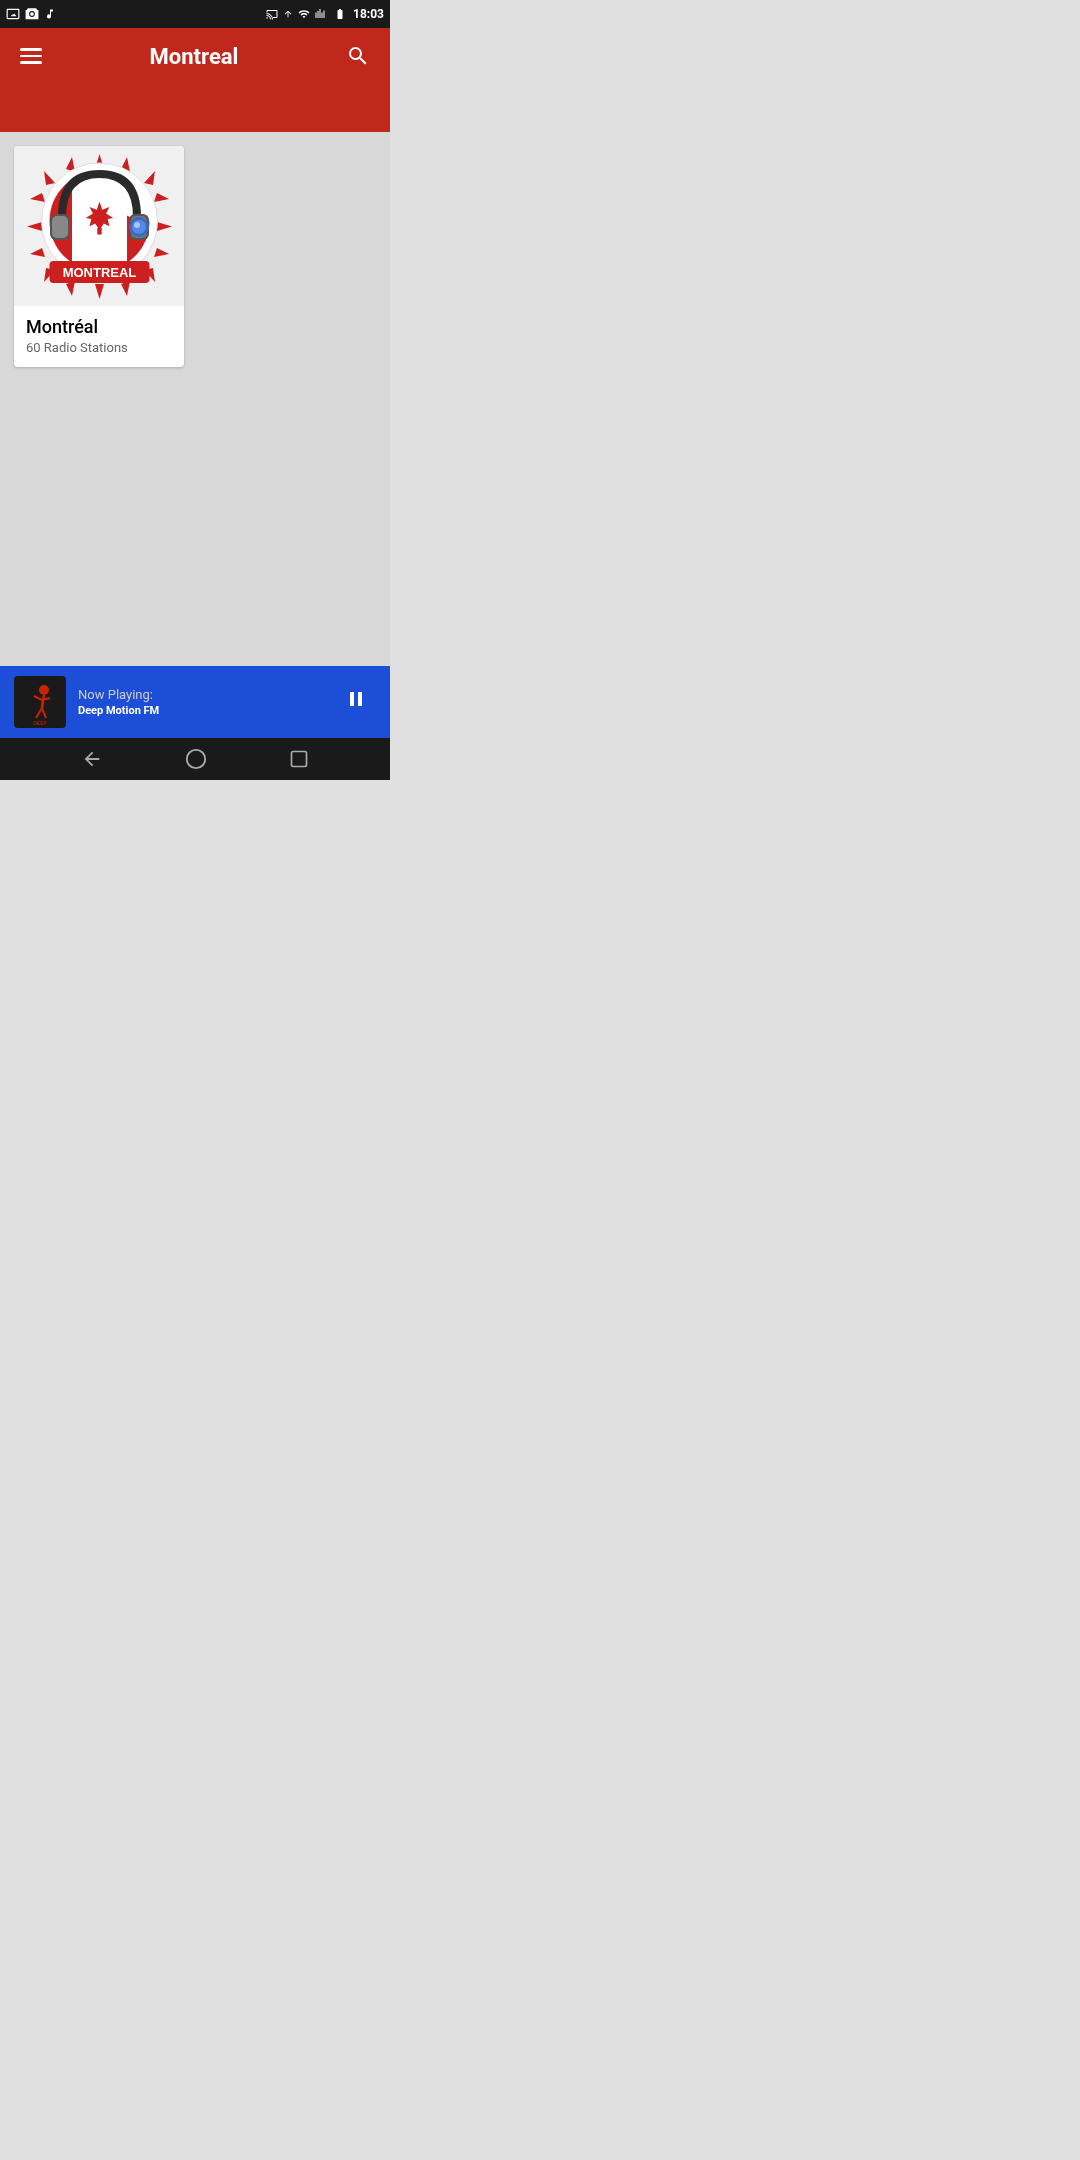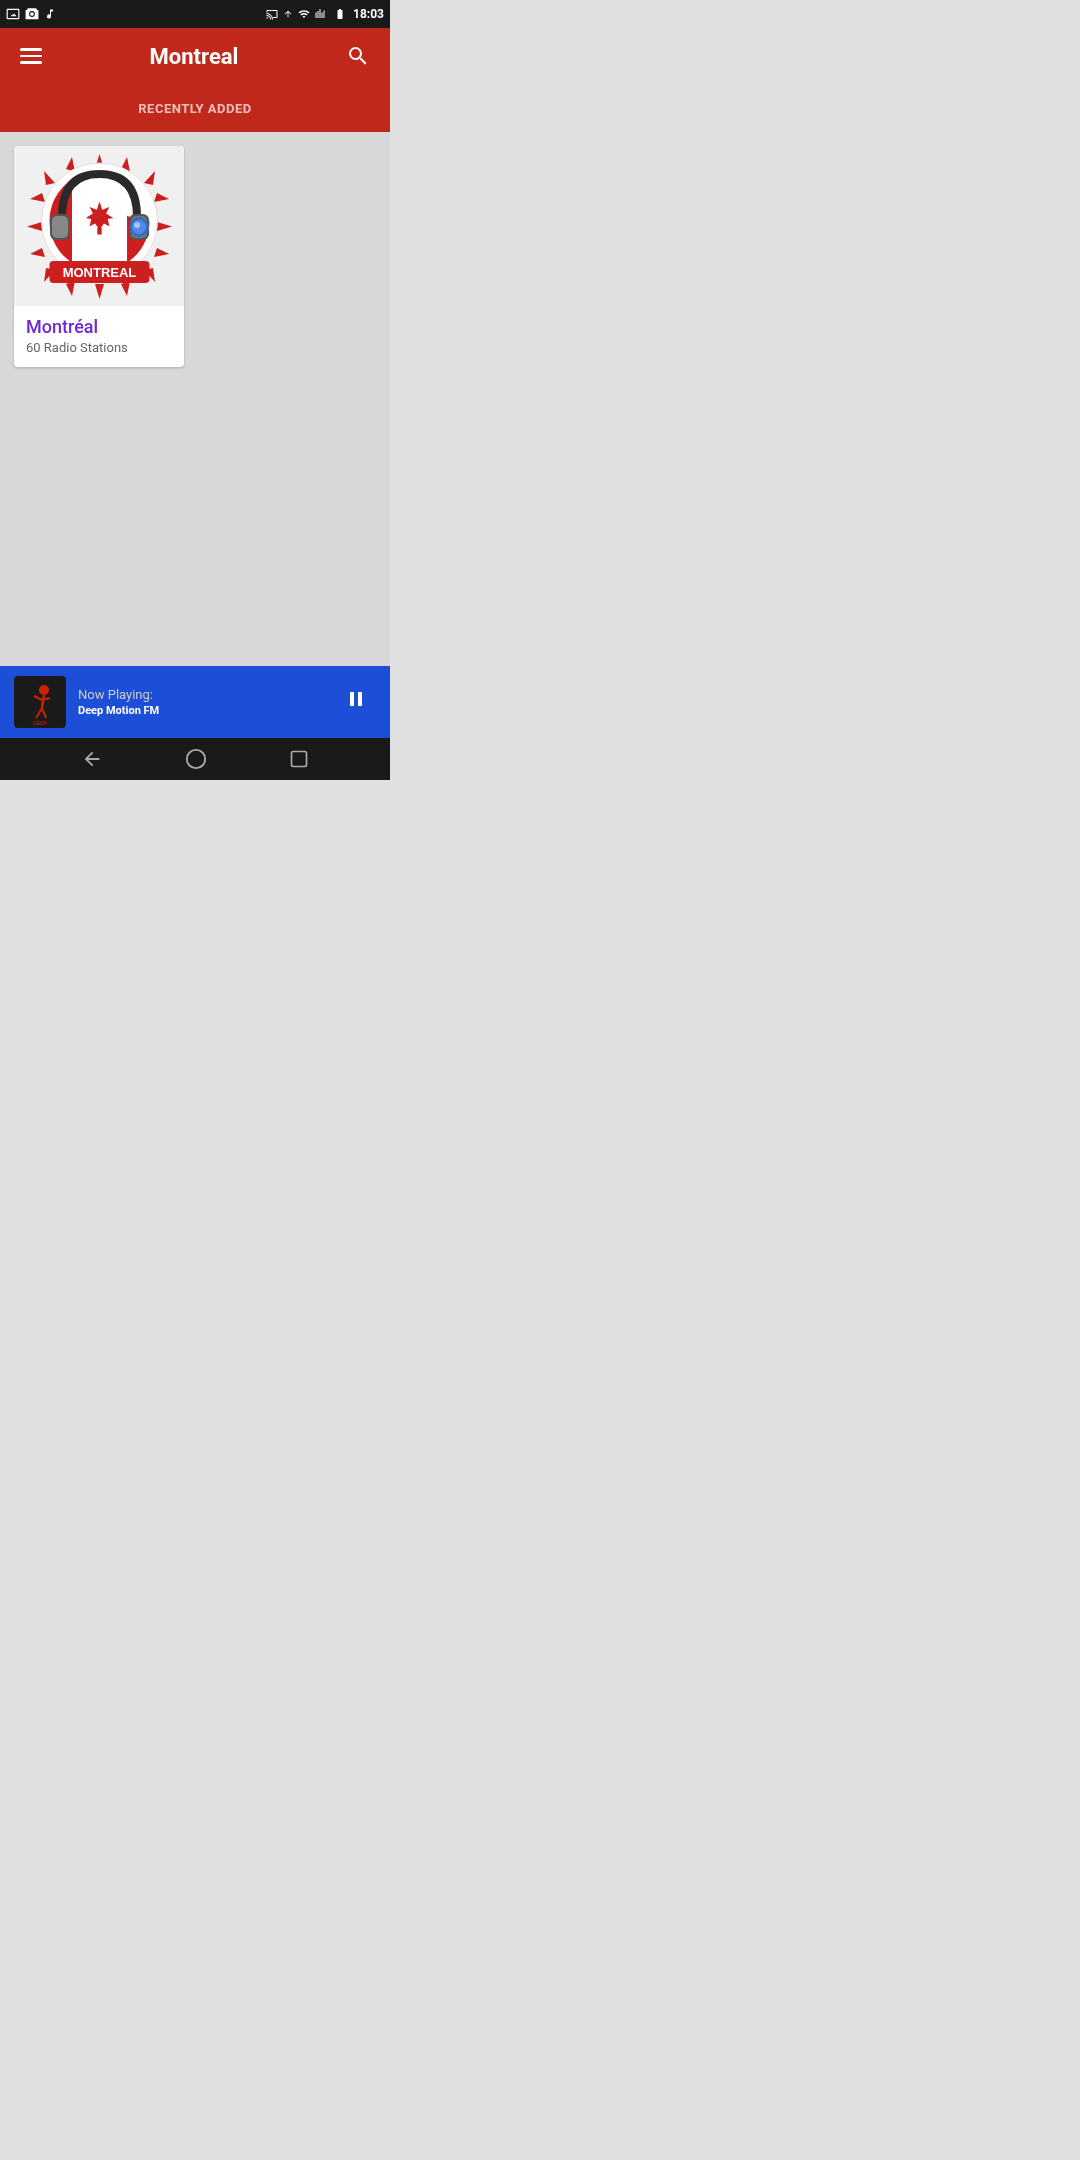--- a/index.html
+++ b/index.html
@@ -134,21 +134,21 @@
       overflow: hidden;
     }
 
     .station-card-info {
       padding: 10px 12px 12px;
     }
 
     .station-name {
       font-size: 18px;
       font-weight: 500;
-      color: #6d28d9;
+      color: #000000;
       margin-bottom: 3px;
     }
 
     .station-count {
       font-size: 13px;
       color: #666;
     }
 
     
     .now-playing {
@@ -287,23 +287,20 @@
   </button>
   <span class="app-bar-title">Montreal</span>
   <button class="icon-btn" aria-label="Search">
     <svg width="24" height="24" viewBox="0 0 24 24" fill="white">
       <path d="M15.5 14h-.79l-.28-.27A6.471 6.471 0 0 0 16 9.5 6.5 6.5 0 1 0 9.5 16c1.61 0 3.09-.59 4.23-1.57l.27.28v.79l5 4.99L20.49 19l-4.99-5zm-6 0C7.01 14 5 11.99 5 9.5S7.01 5 9.5 5 14 7.01 14 9.5 11.99 14 9.5 14z"></path>
     </svg>
   </button>
 </div>
 
 <div class="tabs-container">
-  <div class="tab">
-    <span>RECENTLY ADDED</span>
-  </div>
 </div>
 
 <div class="content-area">
   <div class="station-card">
     <div class="station-card-image">
 
       <svg width="155" height="155" viewBox="0 0 155 155" xmlns="http://www.w3.org/2000/svg">
 
         <g>
 

